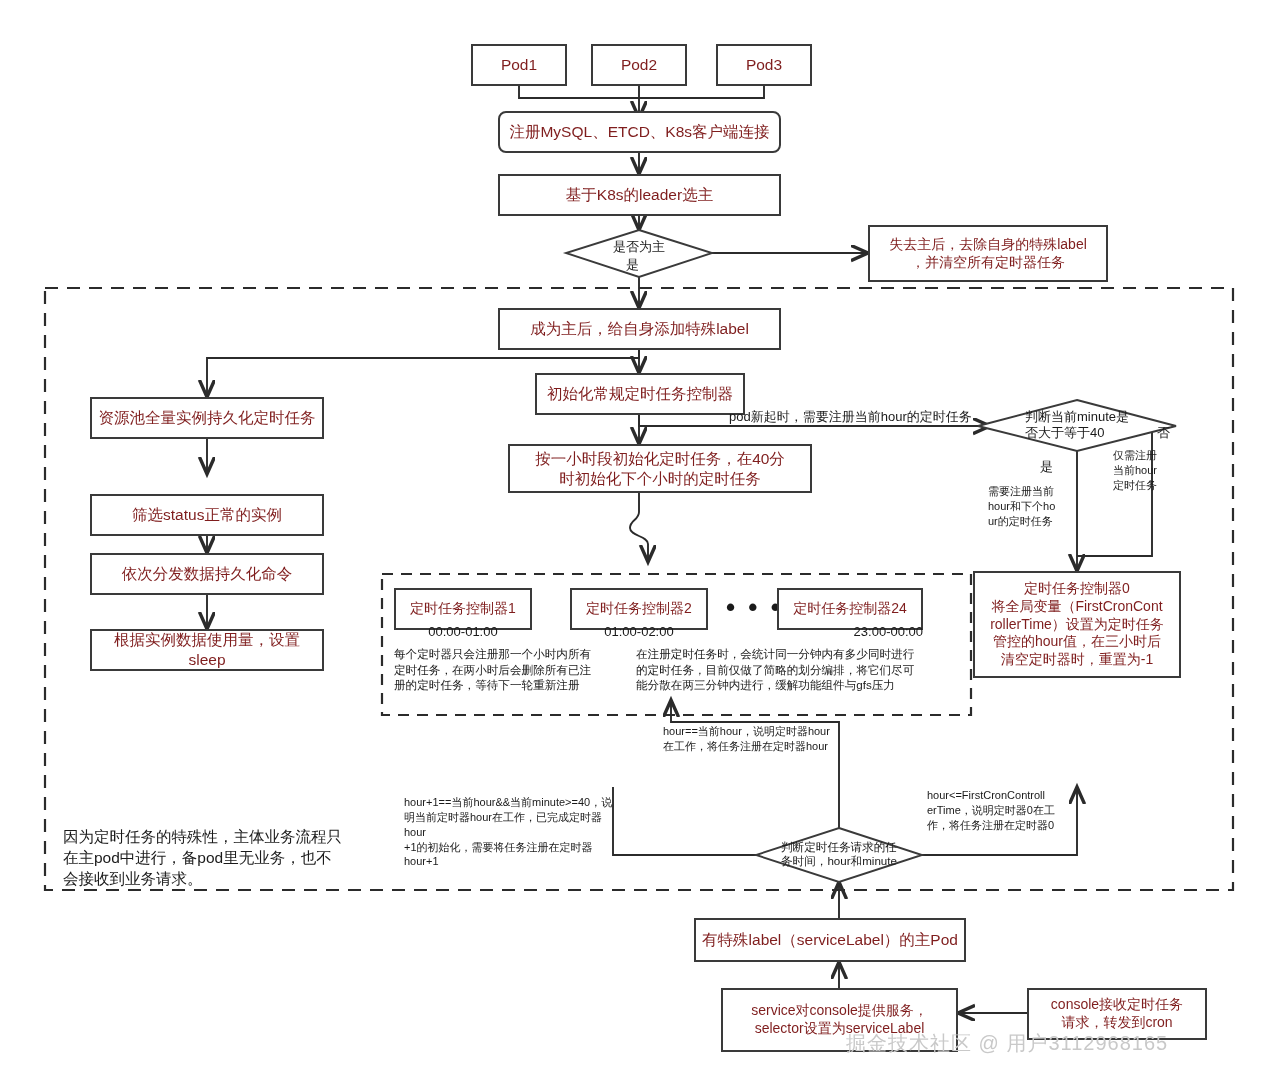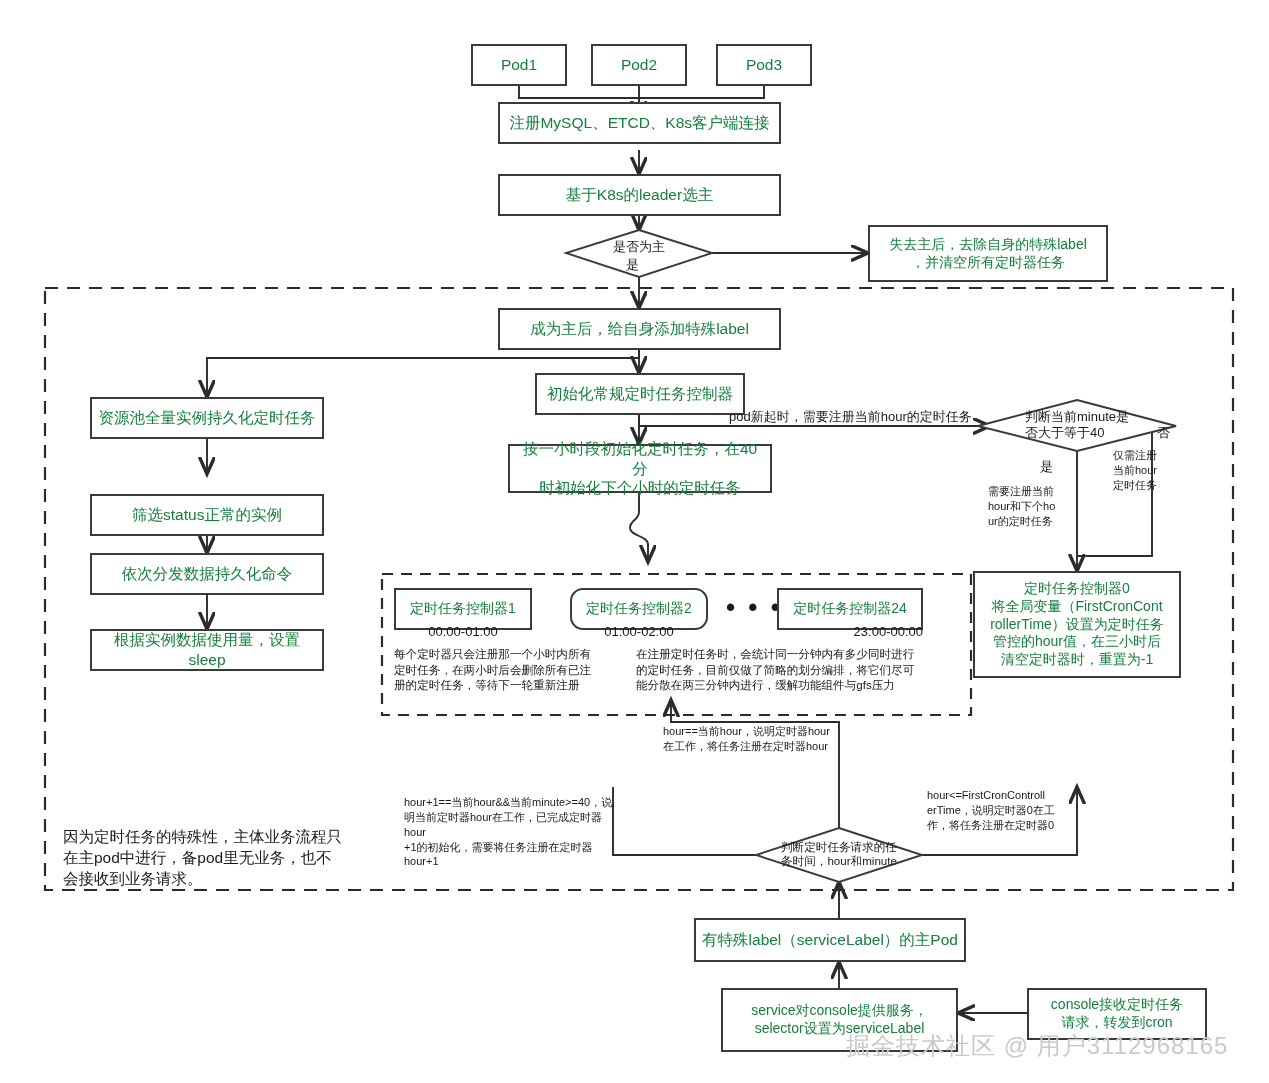--- a/index.html
+++ b/index.html
@@ -21,21 +21,21 @@
   .node{
     position:absolute;
     box-sizing:border-box;
     border:2px solid #3a3a3a;
     background:#ffffff;
     display:flex;
     align-items:center;
     justify-content:center;
     text-align:center;
     line-height:1.28;
-    color:#15803d;
+    color:#7f1d1d;
     padding:19px 6px;
     white-space:pre-line;
   }
   .lbl{
     position:absolute;
     color:#1a1a1a;
     line-height:1.35;
     white-space:pre-line;
     text-align:left;
   }
@@ -47,21 +47,21 @@
     color:#1a1a1a;
   }
   .dots{
     position:absolute;
     font-size:26px;letter-spacing:3px;color:#1a1a1a;
     font-weight:bold;
   }
   .watermark{
     position:absolute;
     color:#c9c9c9;
-    font-size:24px;
+    font-size:20px;
     letter-spacing:1px;
     white-space:pre;
     user-select:none;
   }
   .f15{font-size:15.5px;}
   .f14{font-size:14px;}
   .f13{font-size:13px;}
   .f12{font-size:11.6px;}
   .f11{font-size:11px;}
 </style>
@@ -128,54 +128,54 @@
 
     <rect x="45" y="288" width="1188" height="602" fill="none" stroke="#2b2b2b" stroke-width="2.2" stroke-dasharray="13,9"></rect>
 
     <rect x="382" y="574" width="589" height="141" fill="none" stroke="#2b2b2b" stroke-width="2.2" stroke-dasharray="11,8"></rect>
   </svg>
 
   <div class="node f15" style="left:471px;top:44px;width:96px;height:35px;"><span>Pod1</span></div>
   <div class="node f15" style="left:591px;top:44px;width:96px;height:35px;"><span>Pod2</span></div>
   <div class="node f15" style="left:716px;top:44px;width:96px;height:35px;"><span>Pod3</span></div>
 
-  <div class="node f15" style="left:498px;top:102px;width:283px;height:33px;"><span>注册MySQL、ETCD、K8s客户端连接</span></div>
+  <div class="node f15" style="left:498px;top:111px;width:283px;height:33px;border-radius:8px;"><span>注册MySQL、ETCD、K8s客户端连接</span></div>
 
   <div class="node f15" style="left:498px;top:174px;width:283px;height:34px;"><span>基于K8s的leader选主</span></div>
 
   <div class="diamond-text f13" style="left:576px;top:236px;width:126px;height:22px;"><span>是否为主</span></div>
 
   <div class="node f14" style="left:868px;top:225px;width:240px;height:57px;"><span>失去主后，去除自身的特殊label
 ，并清空所有定时器任务</span></div>
 
   <div class="node f15" style="left:498px;top:308px;width:283px;height:34px;"><span>成为主后，给自身添加特殊label</span></div>
 
   <div class="node f15" style="left:535px;top:373px;width:210px;height:33px;"><span>初始化常规定时任务控制器</span></div>
 
-  <div class="node f15" style="left:508px;top:444px;width:264px;height:49px;"><span>按一小时段初始化定时任务，在40分
+  <div class="node f15" style="left:508px;top:444px;width:304px;height:49px;"><span>按一小时段初始化定时任务，在40分
 时初始化下个小时的定时任务</span></div>
 
   <div class="node f15" style="left:90px;top:397px;width:234px;height:36px;"><span>资源池全量实例持久化定时任务</span></div>
   <div class="node f15" style="left:90px;top:494px;width:234px;height:36px;"><span>筛选status正常的实例</span></div>
   <div class="node f15" style="left:90px;top:629px;width:234px;height:36px;"><span>根据实例数据使用量，设置sleep</span></div>
   <div class="node f15" style="left:90px;top:553px;width:234px;height:36px;"><span>依次分发数据持久化命令</span></div>
 
   <div class="diamond-text f13" style="left:1003px;top:405px;width:148px;height:40px;"><span>判断当前minute是
 否大于等于40</span></div>
 
   <div class="node f14" style="left:973px;top:571px;width:208px;height:107px;"><span>定时任务控制器0
 将全局变量（FirstCronCont
 rollerTime）设置为定时任务
 管控的hour值，在三小时后
 清空定时器时，重置为-1</span></div>
 
   <div class="node f14" style="left:394px;top:588px;width:138px;height:32px;"><span>定时任务控制器1</span></div>
   <div class="lbl f13" style="left:394px;top:623px;width:138px;text-align:center;"><span>00:00-01:00</span></div>
 
-  <div class="node f14" style="left:570px;top:588px;width:138px;height:32px;border-radius:13px;"><span>定时任务控制器2</span></div>
+  <div class="node f14" style="left:570px;top:588px;width:138px;height:32px;"><span>定时任务控制器2</span></div>
   <div class="lbl f13" style="left:570px;top:623px;width:138px;text-align:center;"><span>01:00-02:00</span></div>
 
   <div class="dots" style="left:726px;top:592px;"><span>• • •</span></div>
 
   <div class="node f14" style="left:777px;top:588px;width:146px;height:32px;"><span>定时任务控制器24</span></div>
   <div class="lbl f13" style="left:777px;top:623px;width:146px;text-align:right;"><span>23:00-00:00</span></div>
 
   <div class="lbl f12" style="left:394px;top:646px;width:230px;"><span>每个定时器只会注册那一个小时内所有
 定时任务，在两小时后会删除所有已注
 册的定时任务，等待下一轮重新注册</span></div>

